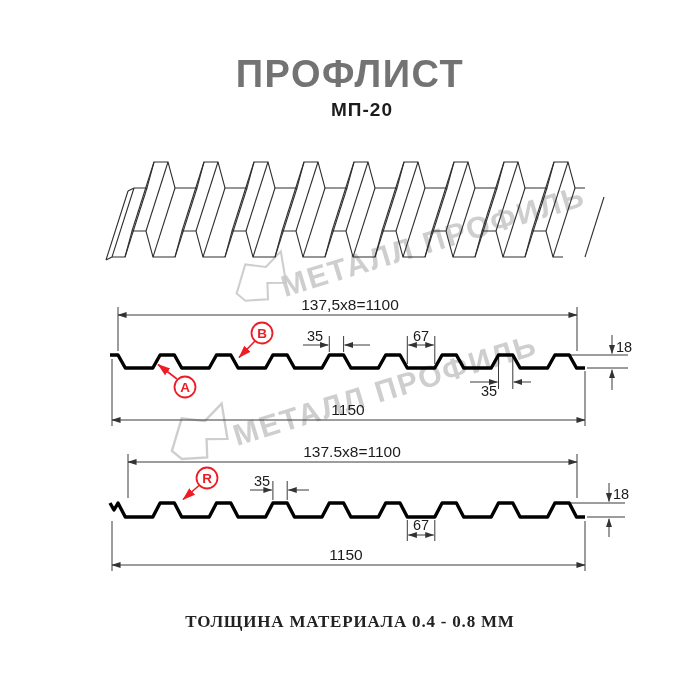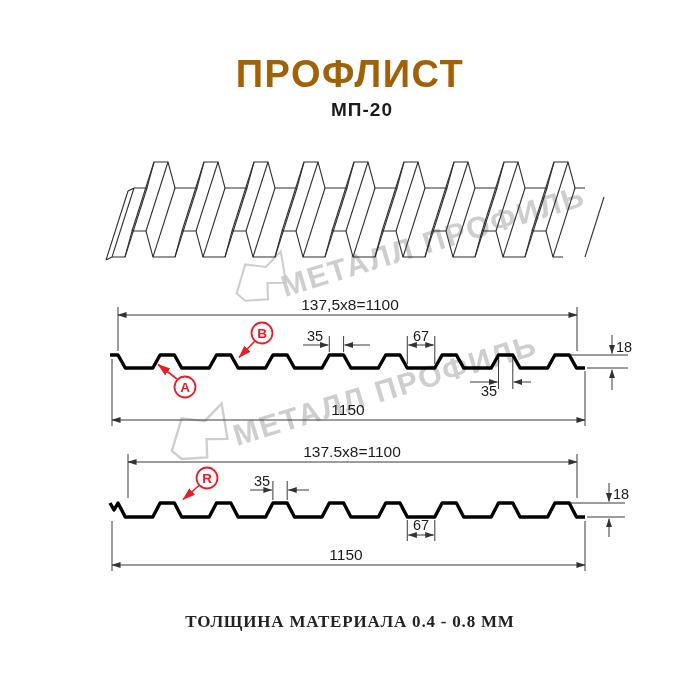--- a/index.html
+++ b/index.html
@@ -1,19 +1,19 @@
 <!DOCTYPE html>
 <html><head>
 <meta charset="utf-8">
 <style>
   html,body{margin:0;padding:0;background:#ffffff;}
   #stage{position:relative;width:700px;height:700px;background:#ffffff;overflow:hidden;
          font-family:"Liberation Sans",sans-serif;}
   .title{position:absolute;top:53px;left:0;width:700px;text-align:center;
-         font-size:38px;font-weight:800;letter-spacing:1.5px;color:#a16207;}
+         font-size:38px;font-weight:800;letter-spacing:1.5px;color:#737373;}
   .subtitle{position:absolute;top:99px;left:0;width:700px;text-align:center;
          font-size:19px;font-weight:700;letter-spacing:1px;color:#1c1c1c;margin-left:12px;}
   .footer-note{position:absolute;top:612px;left:0;width:700px;text-align:center;
          font-size:17px;font-weight:600;letter-spacing:0.8px;color:#222222;font-family:Liberation Serif, serif;}
   svg{position:absolute;top:0;left:0;}
   .thin{stroke:#3a3a3a;stroke-width:1;fill:none;}
   .sketch{stroke:#2f2f2f;stroke-width:1.1;fill:none;}
   .profile{stroke:#000000;stroke-width:3.4;fill:none;stroke-linejoin:round;stroke-linecap:butt;}
   .dim{font-family:"Liberation Sans",sans-serif;font-size:14.5px;fill:#1b1b1b;}
   .dimbig{font-family:"Liberation Sans",sans-serif;font-size:15.5px;fill:#1b1b1b;}

